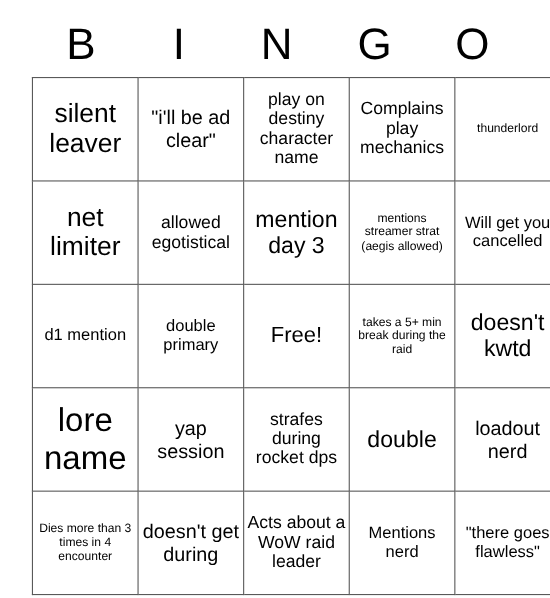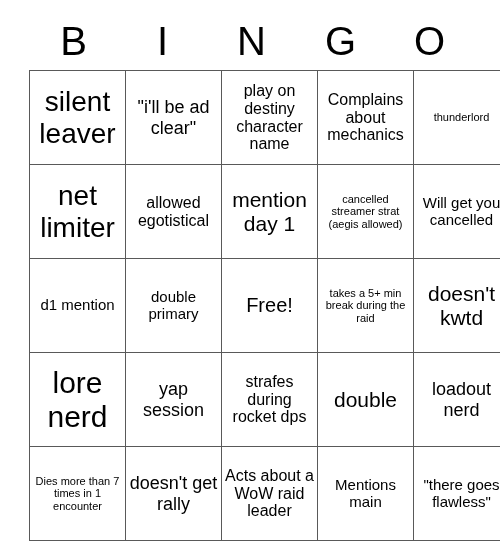--- a/index.html
+++ b/index.html
@@ -62,21 +62,21 @@
     color: #000000;
     word-wrap: break-word;
   }
 
   
   .fs-xs   { font-size: 11px; }
   .fs-sm   { font-size: 16px; }
   .fs-md   { font-size: 15px; }
   .fs-lg   { font-size: 18px; }
   .fs-xl   { font-size: 21px; }
-  .fs-xxl  { font-size: 28px; }
+  .fs-xxl  { font-size: 24px; }
   .fs-huge { font-size: 20px; }
   .fs-max  { font-size: 30px; }
 </style>
 </head>
 <body>
 
 <div id="bingo-card">
 
   <div id="bingo-header">
       <div class="header-letter">B</div>
@@ -85,47 +85,47 @@
       <div class="header-letter">G</div>
       <div class="header-letter">O</div>
     </div>
 
   <table id="bingo-grid">
     <tbody>
         <tr>
           <td class="fs-xxl">silent leaver</td>
           <td class="fs-lg">"i'll be ad clear"</td>
           <td class="fs-sm">play on destiny character name</td>
-          <td class="fs-sm">Complains about mechanics</td>
+          <td class="fs-sm">Complains play mechanics</td>
           <td class="fs-xs">thunderlord</td>
         </tr>
         <tr>
           <td class="fs-xxl">net limiter</td>
           <td class="fs-sm">allowed egotistical</td>
-          <td class="fs-xl">mention day 1</td>
-          <td class="fs-xs">cancelled streamer strat (aegis allowed)</td>
+          <td class="fs-xl">mention day 3</td>
+          <td class="fs-xs">mentions streamer strat (aegis allowed)</td>
           <td class="fs-md">Will get you cancelled</td>
         </tr>
         <tr>
           <td class="fs-md">d1 mention</td>
           <td class="fs-md">double primary</td>
           <td class="fs-huge">Free!</td>
           <td class="fs-xs">takes a 5+ min break during the raid</td>
           <td class="fs-xl">doesn't kwtd</td>
         </tr>
         <tr>
-          <td class="fs-max">lore nerd</td>
+          <td class="fs-max">lore name</td>
           <td class="fs-lg">yap session</td>
           <td class="fs-sm">strafes during rocket dps</td>
           <td class="fs-xl">double</td>
           <td class="fs-lg">loadout nerd</td>
         </tr>
         <tr>
-          <td class="fs-xs">Dies more than 7 times in 1 encounter</td>
-          <td class="fs-lg">doesn't get rally</td>
+          <td class="fs-xs">Dies more than 3 times in 4 encounter</td>
+          <td class="fs-lg">doesn't get during</td>
           <td class="fs-sm">Acts about a WoW raid leader</td>
-          <td class="fs-md">Mentions main</td>
+          <td class="fs-md">Mentions nerd</td>
           <td class="fs-md">"there goes flawless"</td>
         </tr>
       </tbody>
   </table>
 
 </div>
 
 </body></html>

